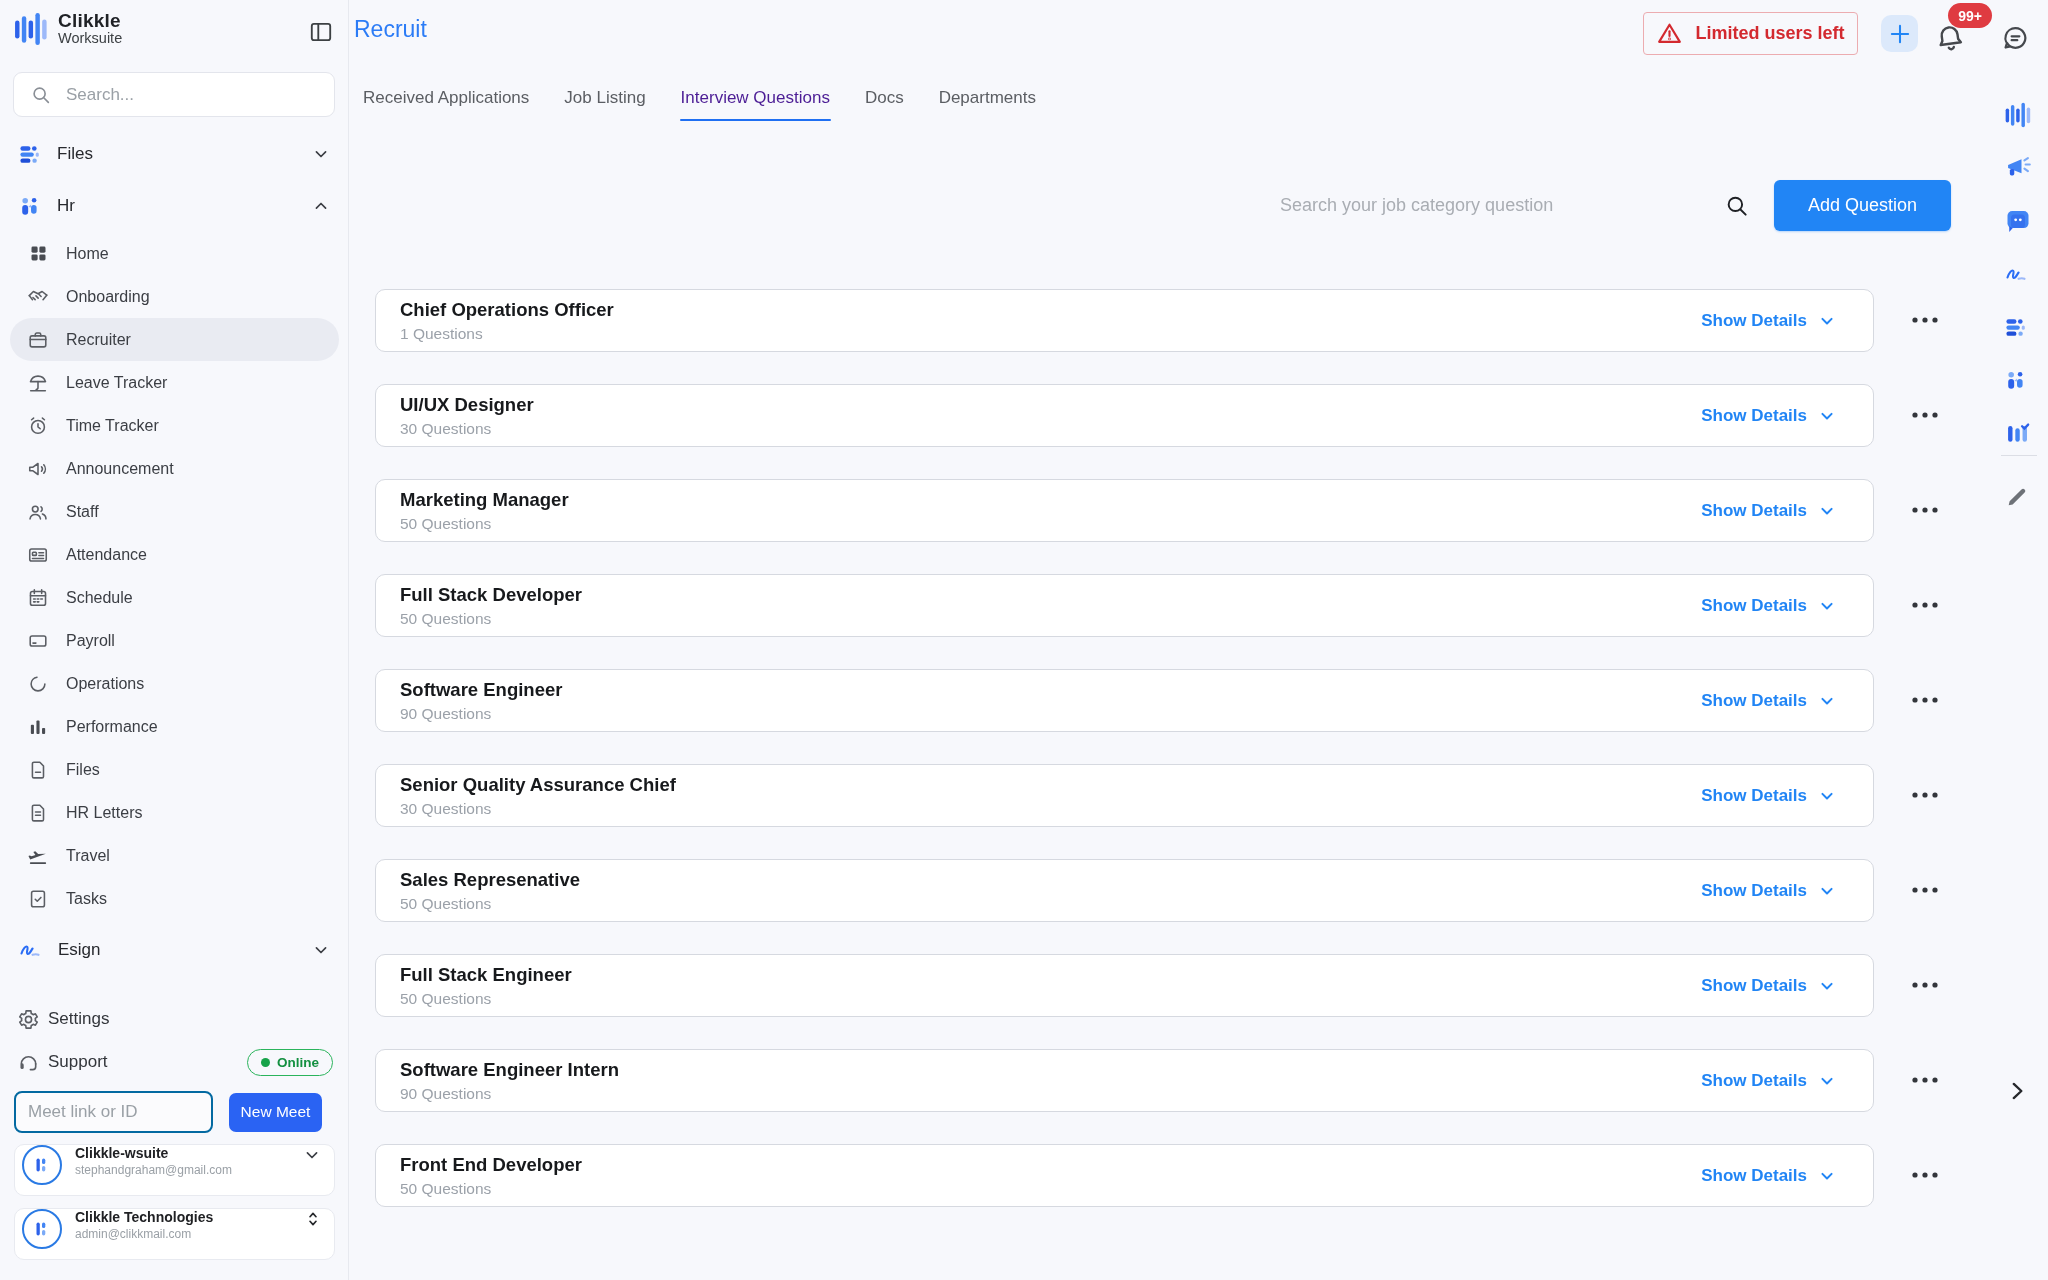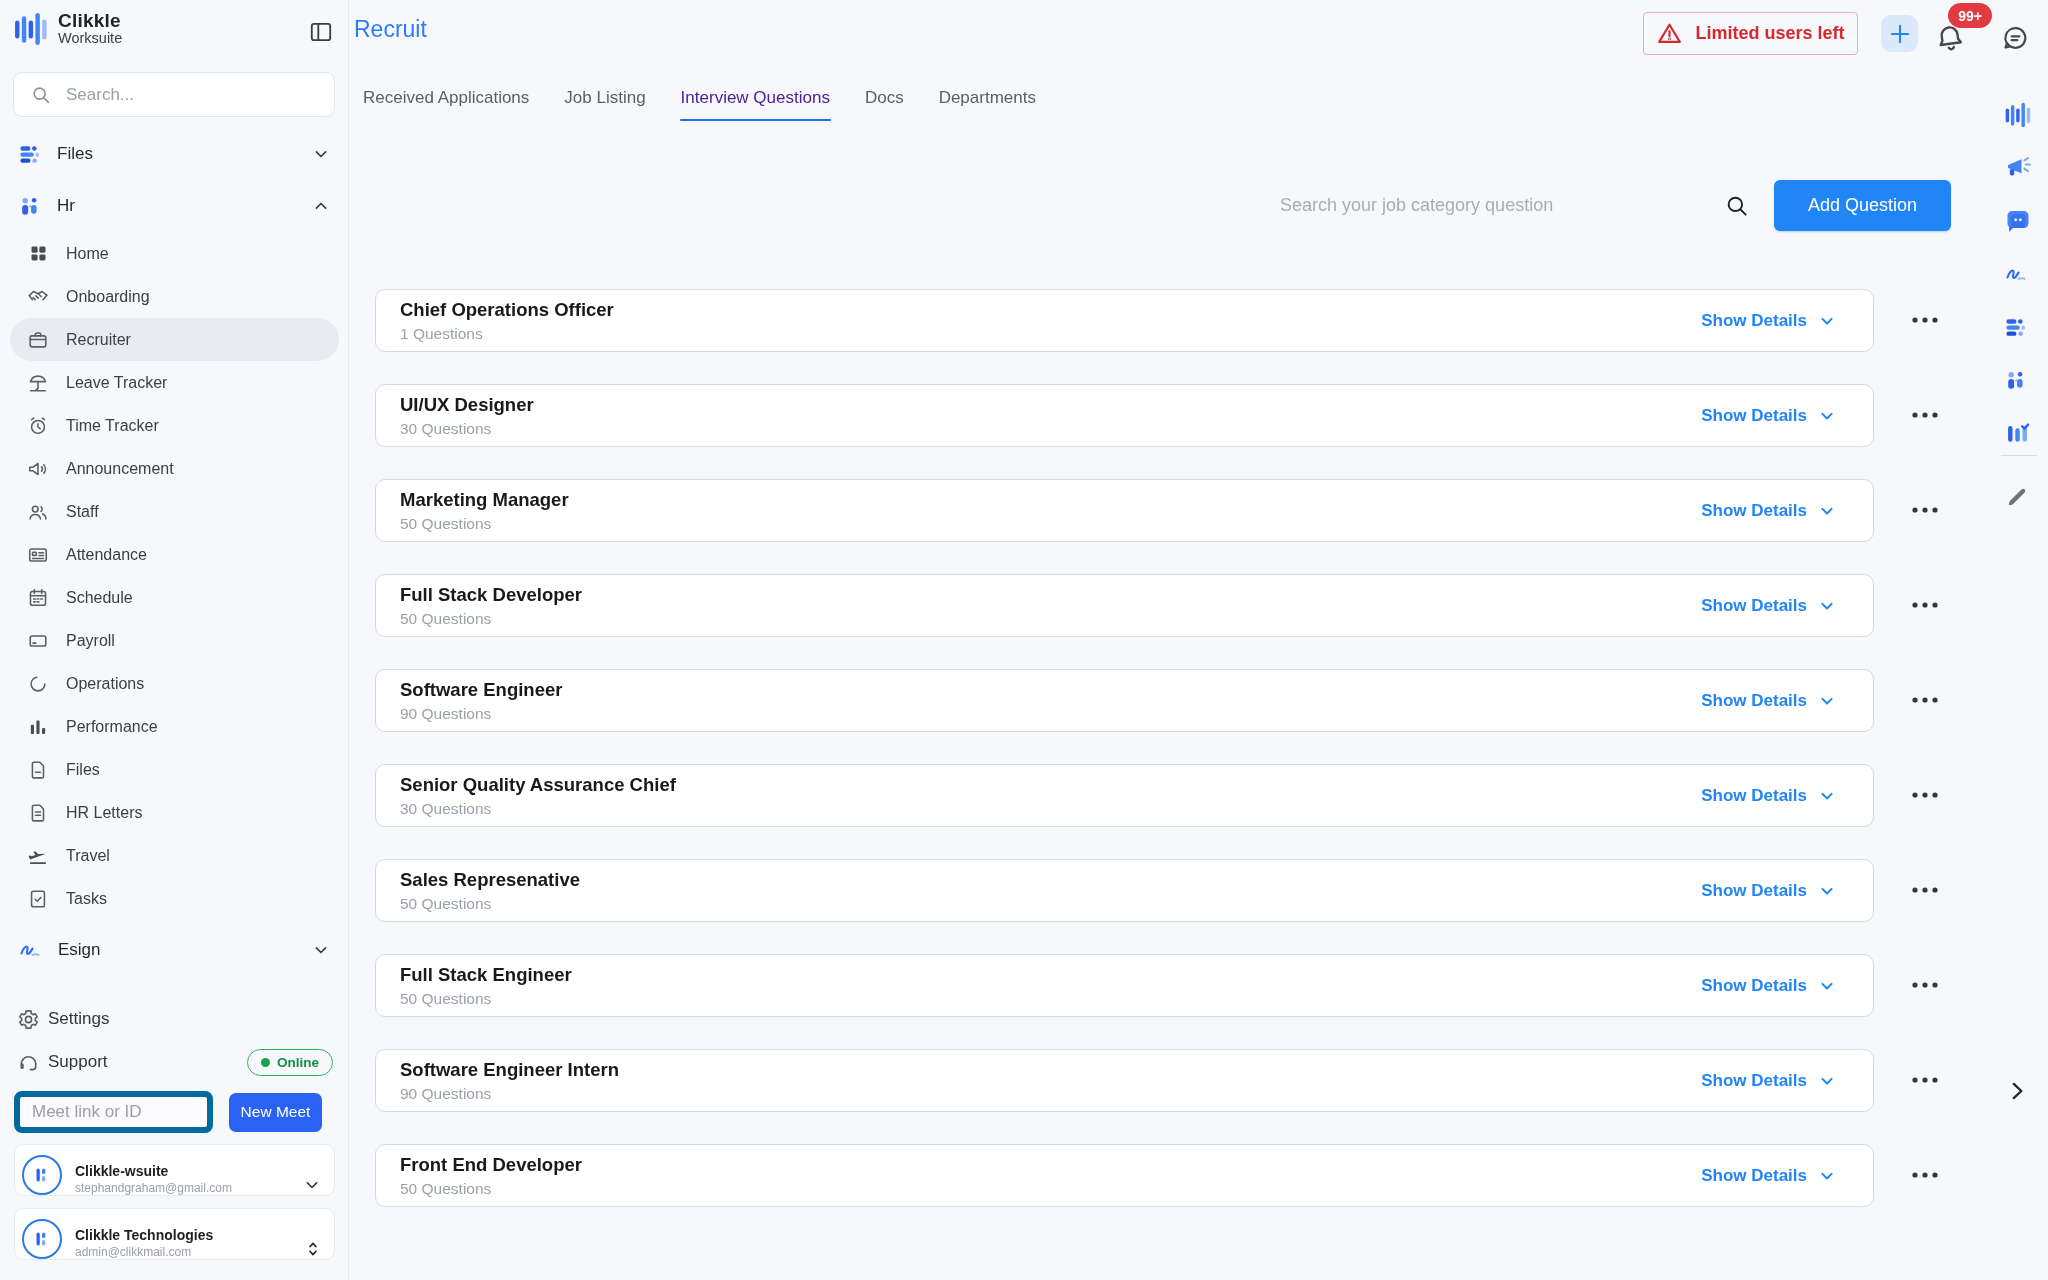--- a/index.html
+++ b/index.html
@@ -33,25 +33,25 @@
 
   .util-item { position:absolute; left:0; width:349px; height:44px; display:flex; align-items:center; gap:8px; padding:0 16px 0 17px; cursor:pointer; }
   .util-item .nav-label { font-size:17px; color:#33363b; }
   .row-settings { top:997px; }
   .row-support { top:1040px; }
   .online-pill { margin-left:auto; display:flex; align-items:center; gap:7px; border:1.5px solid #2bb45c; border-radius:16px; padding:5px 13px; }
   .online-dot { width:9px; height:9px; border-radius:50%; background:#17a34a; }
   .online-text { font-size:13.5px; font-weight:700; color:#149041; }
 
   .meet-row { position:absolute; left:14px; top:1091px; width:321px; display:flex; gap:16px; align-items:center; }
-  .meet-input { width:199px; height:42px; background:#fbfbfd; border:6px solid #0369a1; border-radius:8px; padding:10px 12px; font-size:17px; color:#3c4043; outline:none; font-family:inherit; }
+  .meet-input { width:199px; height:42px; background:#fbfbfd; border:2px solid #0369a1; border-radius:8px; padding:10px 12px; font-size:17px; color:#3c4043; outline:none; font-family:inherit; }
   .meet-input::placeholder { color:#9aa0a6; }
   .new-meet-btn { width:93px; height:39px; background:#2a63f3; color:#fff; border:none; border-radius:7px; font-size:15.5px; font-family:inherit; cursor:pointer; }
 
-  .acct-card { position:absolute; left:14px; width:321px; height:52px; background:#fff; border:1px solid #e8eaf0; border-radius:10px; display:flex; align-items:flex-end; gap:13px; padding:0 12px 0 7px; cursor:pointer; }
+  .acct-card { position:absolute; left:14px; width:321px; height:52px; background:#fff; border:1px solid #e8eaf0; border-radius:10px; display:flex; align-items:flex-start; gap:13px; padding:0 12px 0 7px; cursor:pointer; }
   .acct-1 { top:1144px; } .acct-2 { top:1208px; }
   .acct-avatar { width:40px; height:40px; border-radius:50%; border:2.5px solid #2a7ae4; background:#fff; display:flex; align-items:center; justify-content:center; flex:0 0 auto; }
   .acct-name { font-size:14px; font-weight:600; color:#202124; }
   .acct-email { font-size:12px; color:#9aa0a6; margin-top:2px; }
   .acct-chev { margin-left:auto; display:flex; }
 
   
   .page-title { position:absolute; left:354px; top:16px; font-size:23px; color:#2c7cf6; }
   .warn-btn { position:absolute; left:1643px; top:12px; width:215px; height:43px; border:1.5px solid #ecacb0; border-radius:4px; background:transparent; display:flex; align-items:center; justify-content:center; gap:12px; cursor:pointer; }
   .warn-label { font-size:18px; font-weight:700; color:#d3292f; font-family:inherit; }

